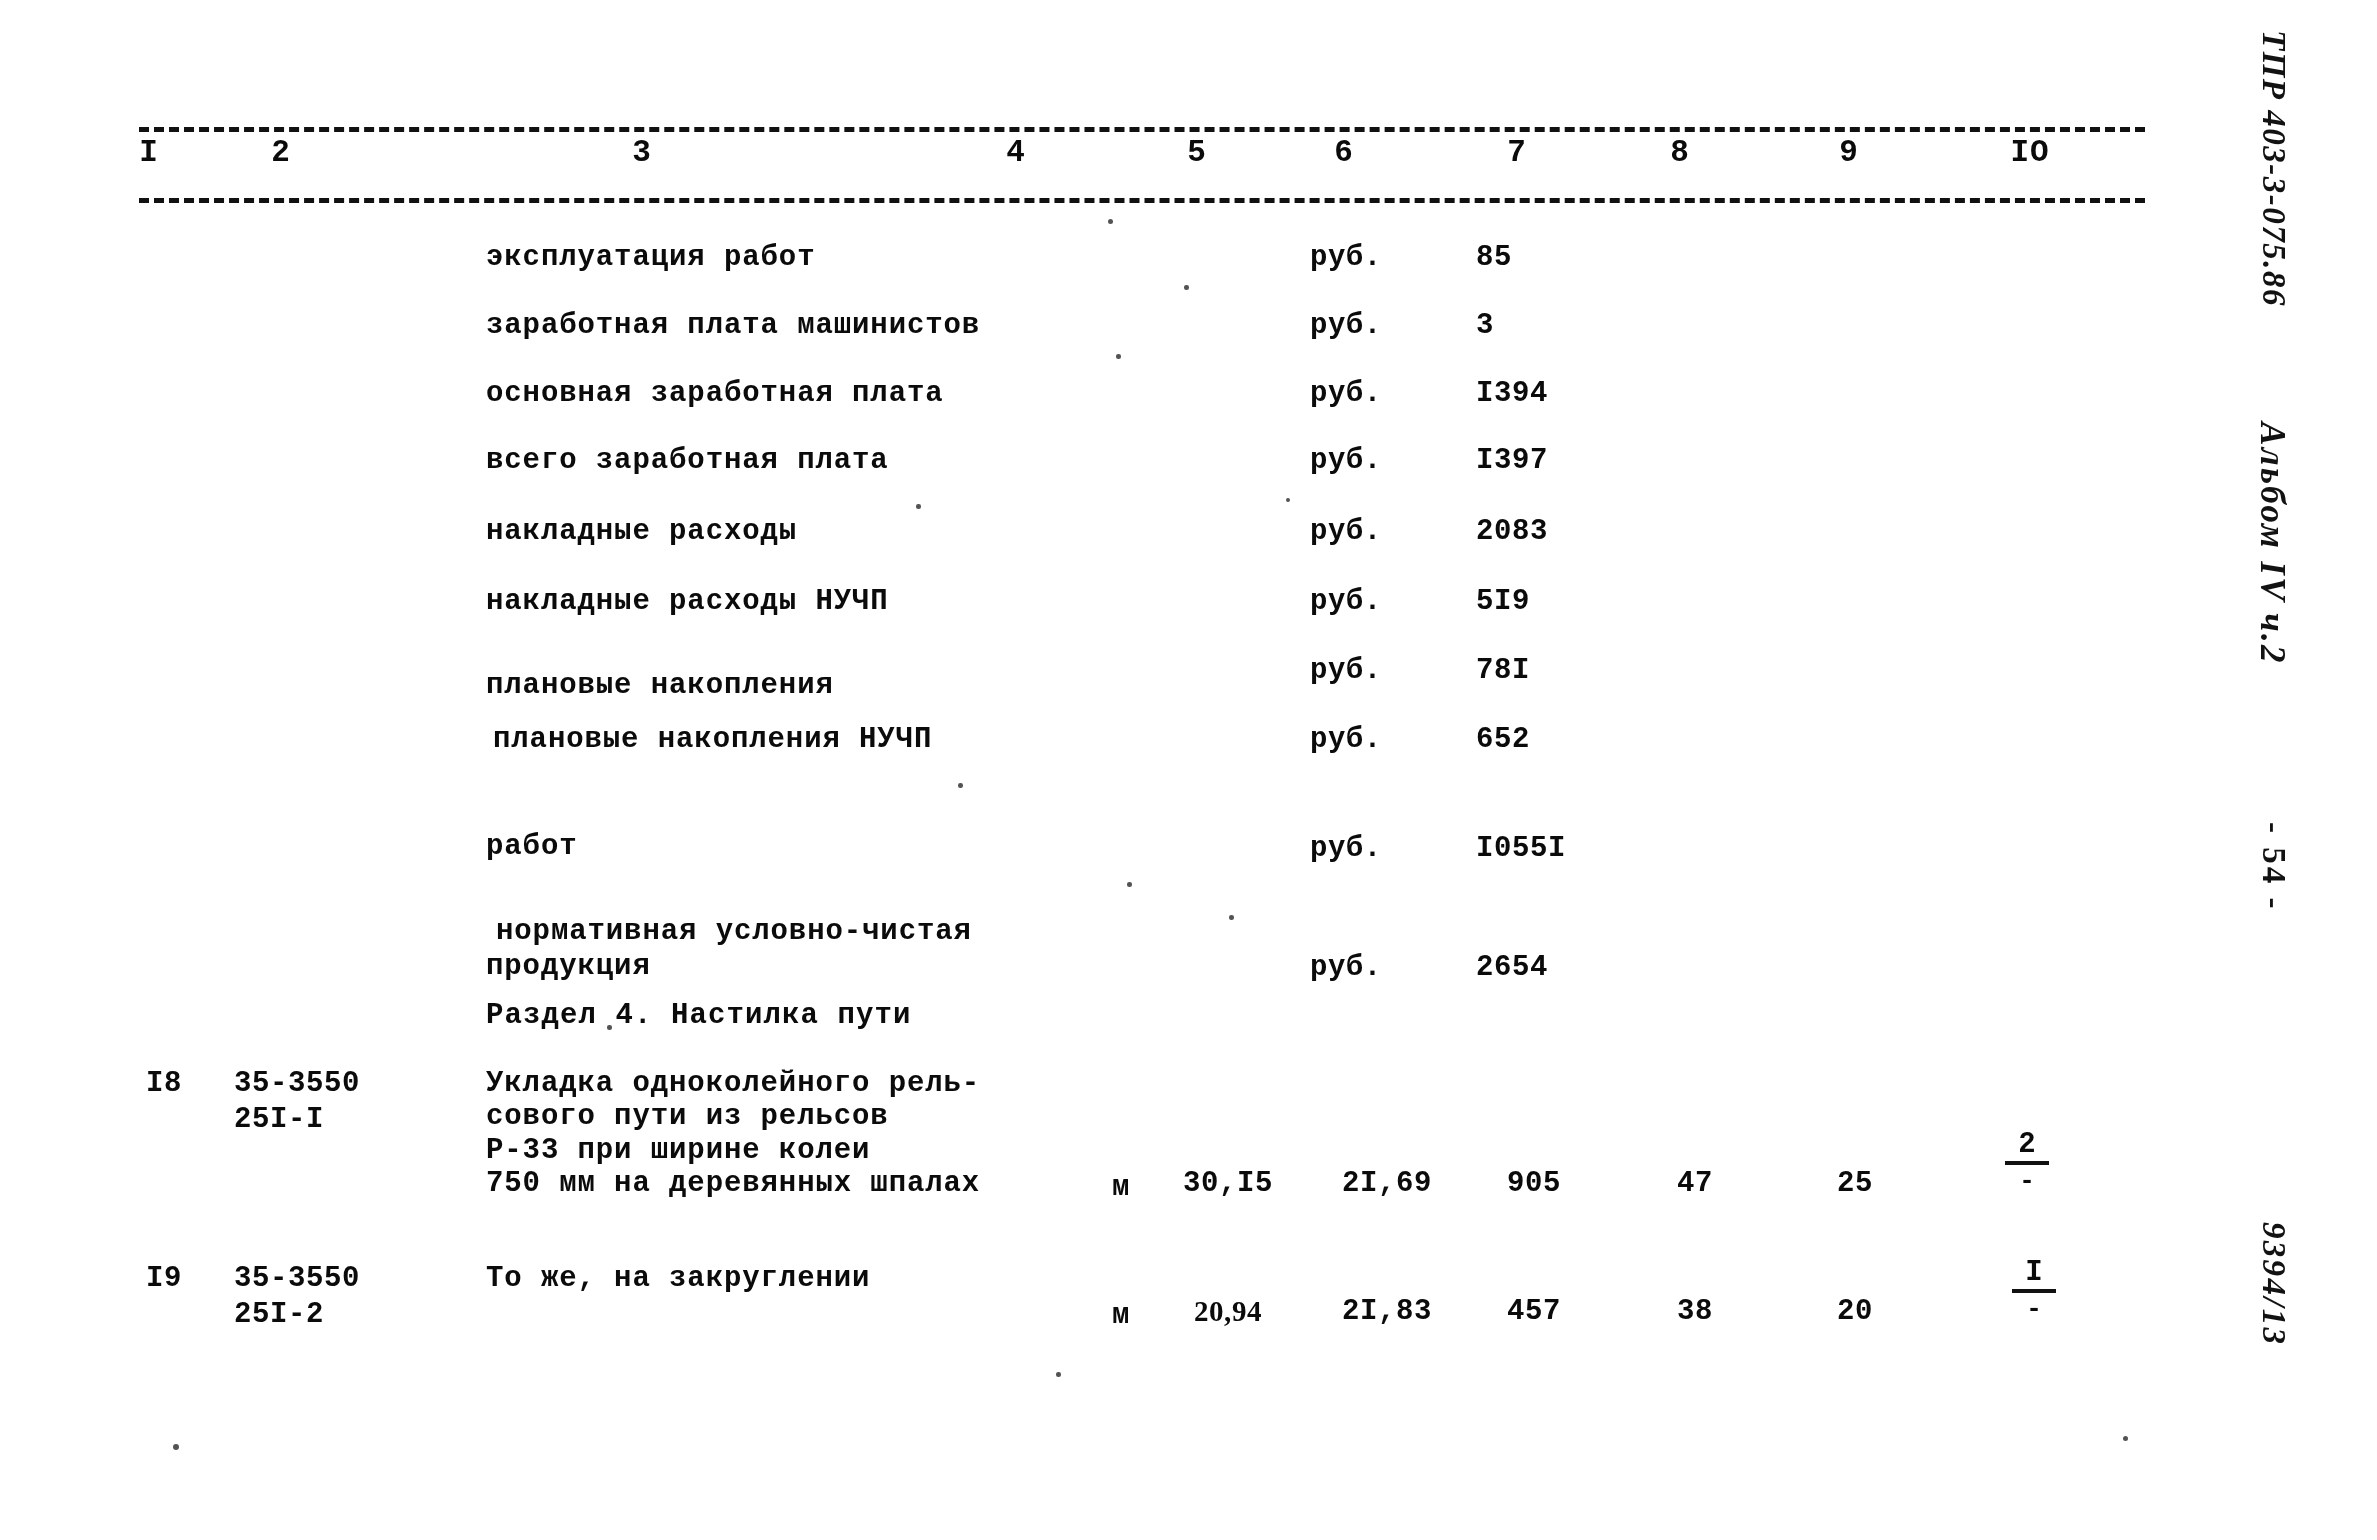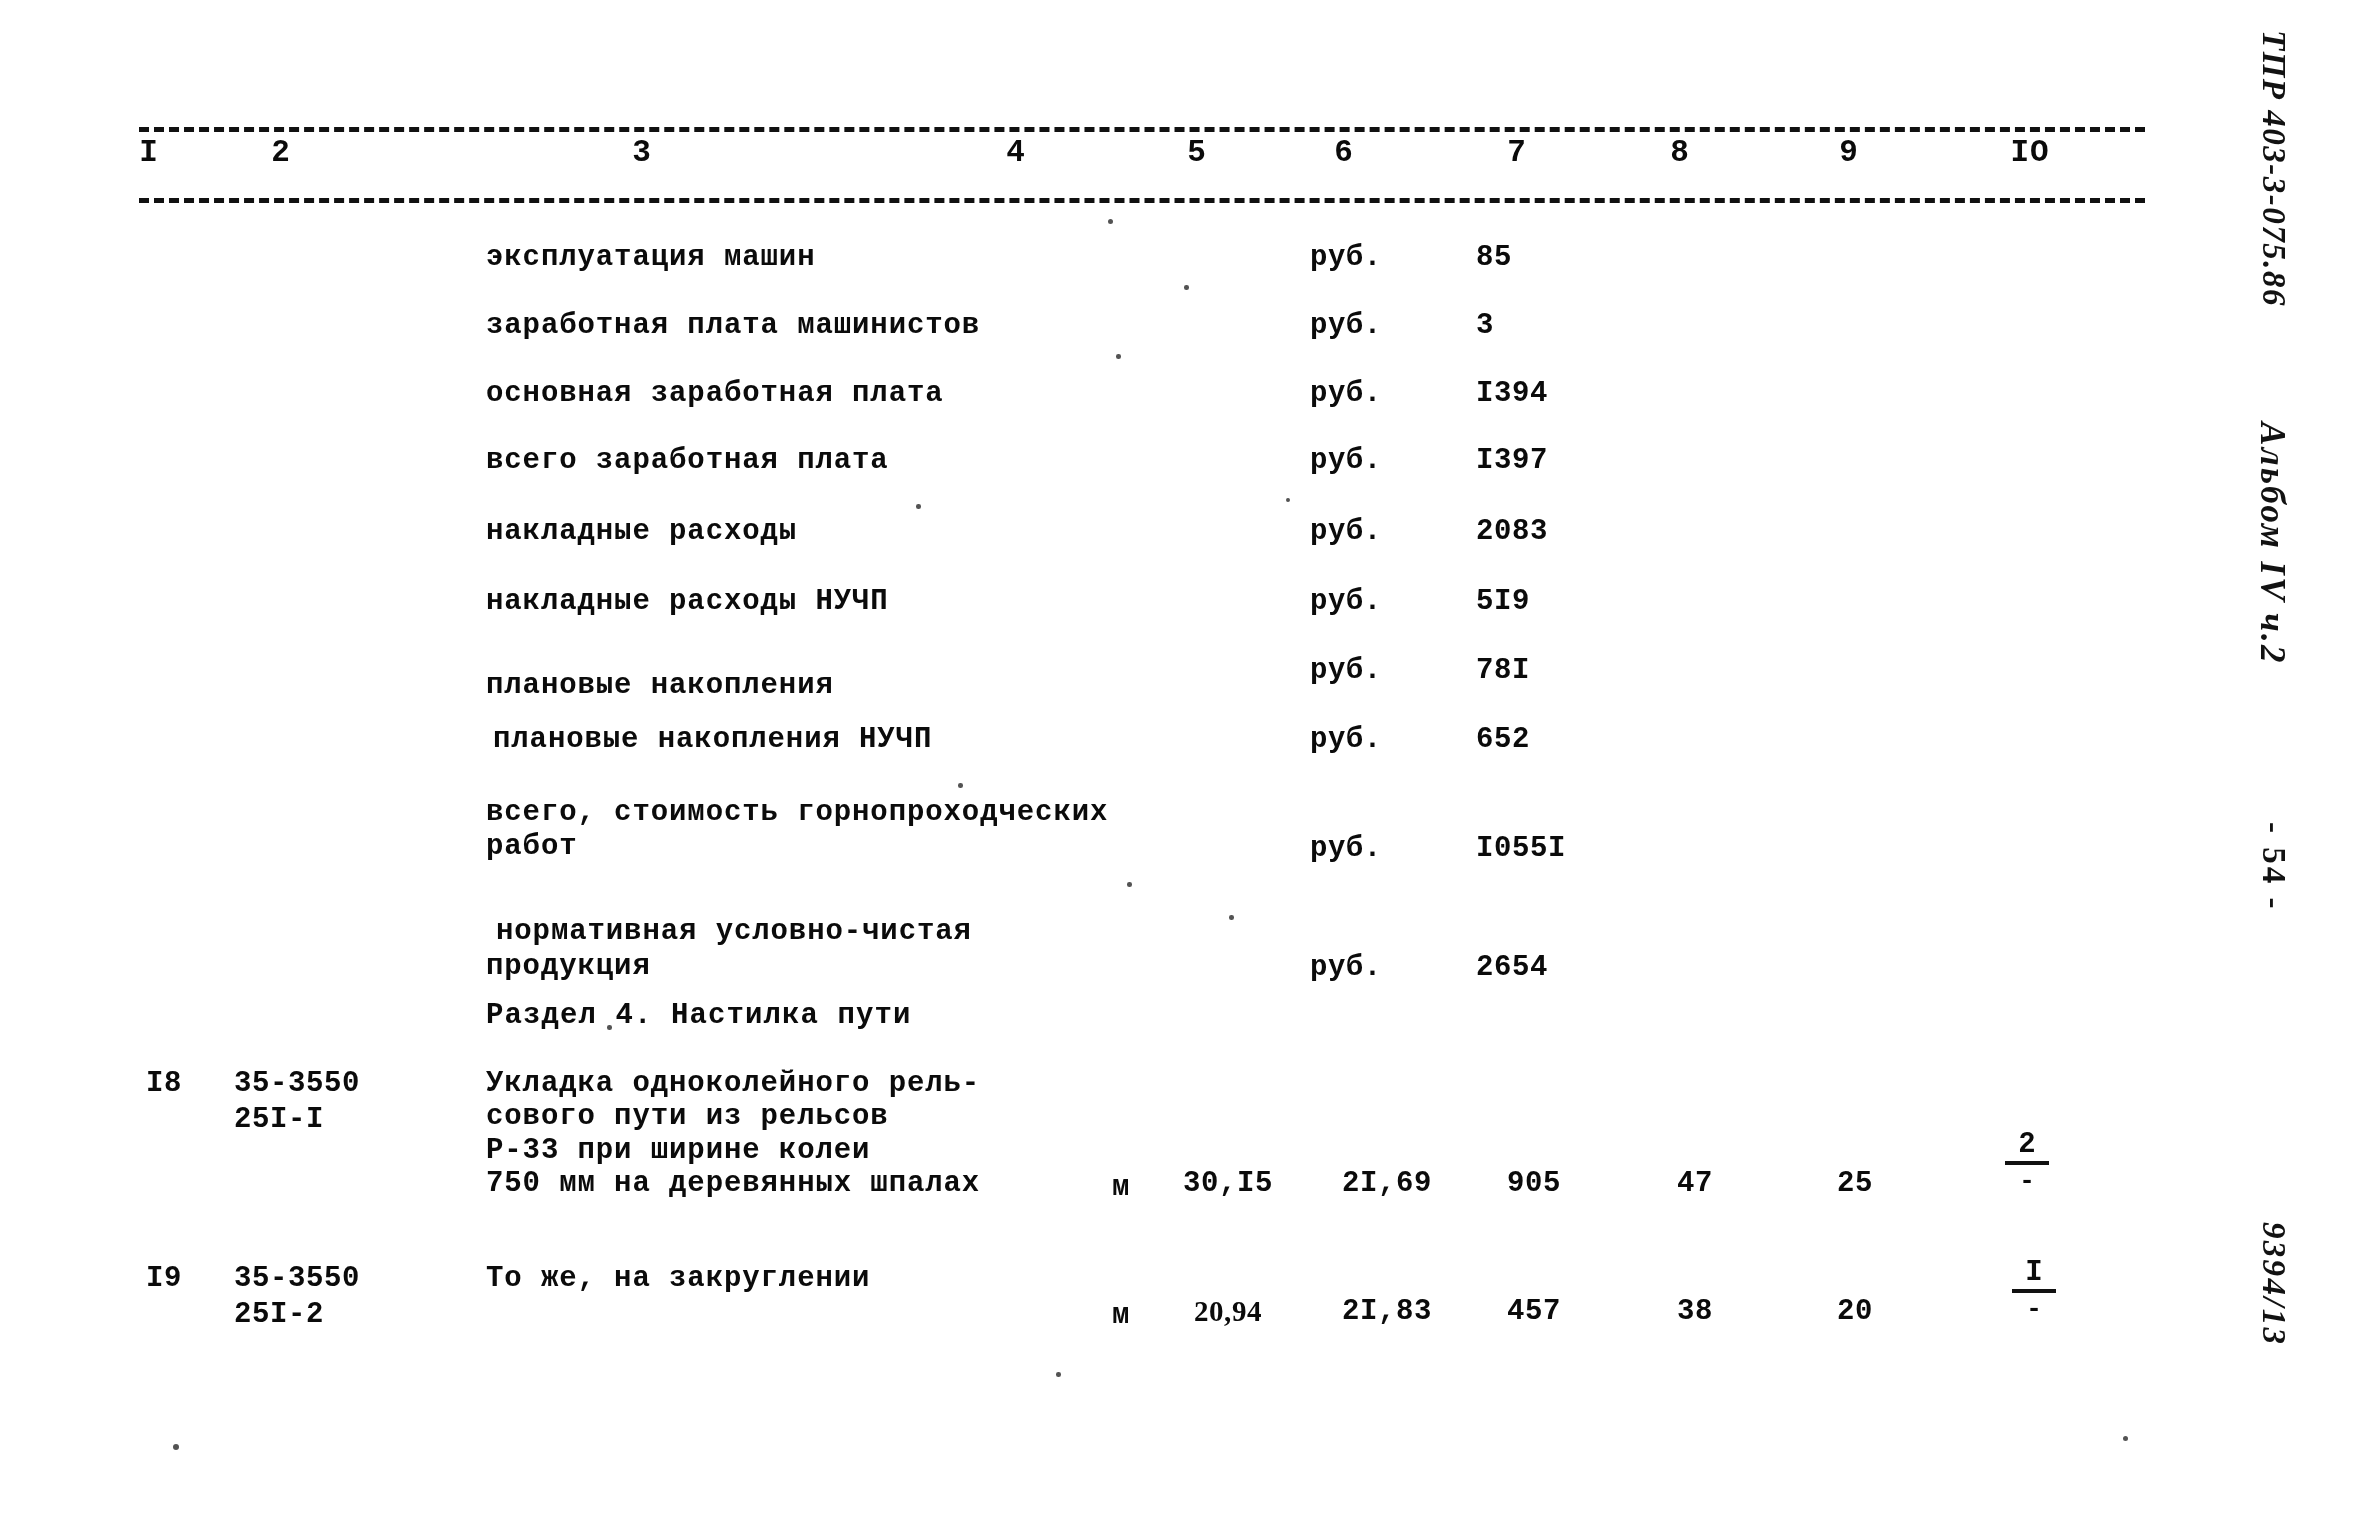--- a/index.html
+++ b/index.html
@@ -123,21 +123,21 @@
   <div class="col-num" style="left:281px;">2</div>
   <div class="col-num" style="left:642px;">3</div>
   <div class="col-num" style="left:1016px;">4</div>
   <div class="col-num" style="left:1197px;">5</div>
   <div class="col-num" style="left:1344px;">6</div>
   <div class="col-num" style="left:1517px;">7</div>
   <div class="col-num" style="left:1680px;">8</div>
   <div class="col-num" style="left:1849px;">9</div>
   <div class="col-num" style="left:2030px;">IO</div>
 
-  <div class="cell desc" style="left:486px; top:240px;">эксплуатация машин</div>
+  <div class="cell desc" style="left:486px; top:240px;">эксплуатация работ</div>
   <div class="cell unit" style="left:1310px; top:240px;">руб.</div>
   <div class="cell num" style="left:1476px; top:240px;">85</div>
 
   <div class="cell desc" style="left:486px; top:308px;">заработная плата машинистов</div>
   <div class="cell unit" style="left:1310px; top:308px;">руб.</div>
   <div class="cell num" style="left:1476px; top:308px;">3</div>
 
   <div class="cell desc" style="left:486px; top:376px;">основная заработная плата</div>
   <div class="cell unit" style="left:1310px; top:376px;">руб.</div>
   <div class="cell num" style="left:1476px; top:376px;">I394</div>
@@ -155,21 +155,20 @@
   <div class="cell num" style="left:1476px; top:584px;">5I9</div>
 
   <div class="cell desc" style="left:486px; top:653px;margin-top:15px;">плановые накопления</div>
   <div class="cell unit" style="left:1310px; top:653px;">руб.</div>
   <div class="cell num" style="left:1476px; top:653px;">78I</div>
 
   <div class="cell desc" style="left:486px; top:722px;margin-left:7px;">плановые накопления НУЧП</div>
   <div class="cell unit" style="left:1310px; top:722px;">руб.</div>
   <div class="cell num" style="left:1476px; top:722px;">652</div>
 
-  <div class="cell desc" style="left:486px; top:795px;">всего, стоимость горнопроходческих</div>
   <div class="cell desc" style="left:486px; top:829px;">работ</div>
   <div class="cell unit" style="left:1310px; top:831px;">руб.</div>
   <div class="cell num" style="left:1476px; top:831px;">I055I</div>
 
   <div class="cell desc" style="left:496px; top:914px;">нормативная условно-чистая</div>
   <div class="cell desc" style="left:486px; top:949px;">продукция</div>
   <div class="cell unit" style="left:1310px; top:950px;">руб.</div>
   <div class="cell num" style="left:1476px; top:950px;">2654</div>
 
   <div class="section-head" style="left:486px; top:999px;">Раздел 4. Настилка пути</div>

